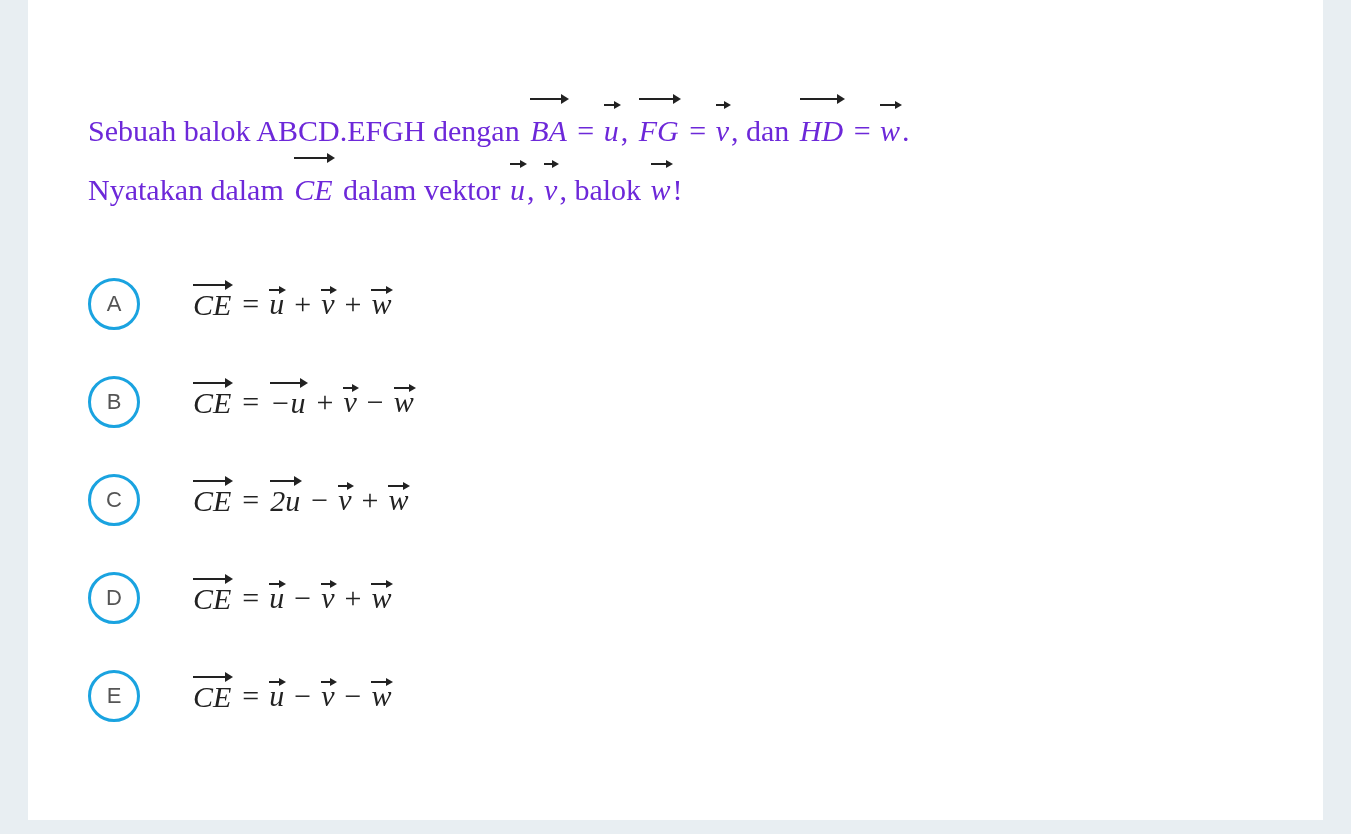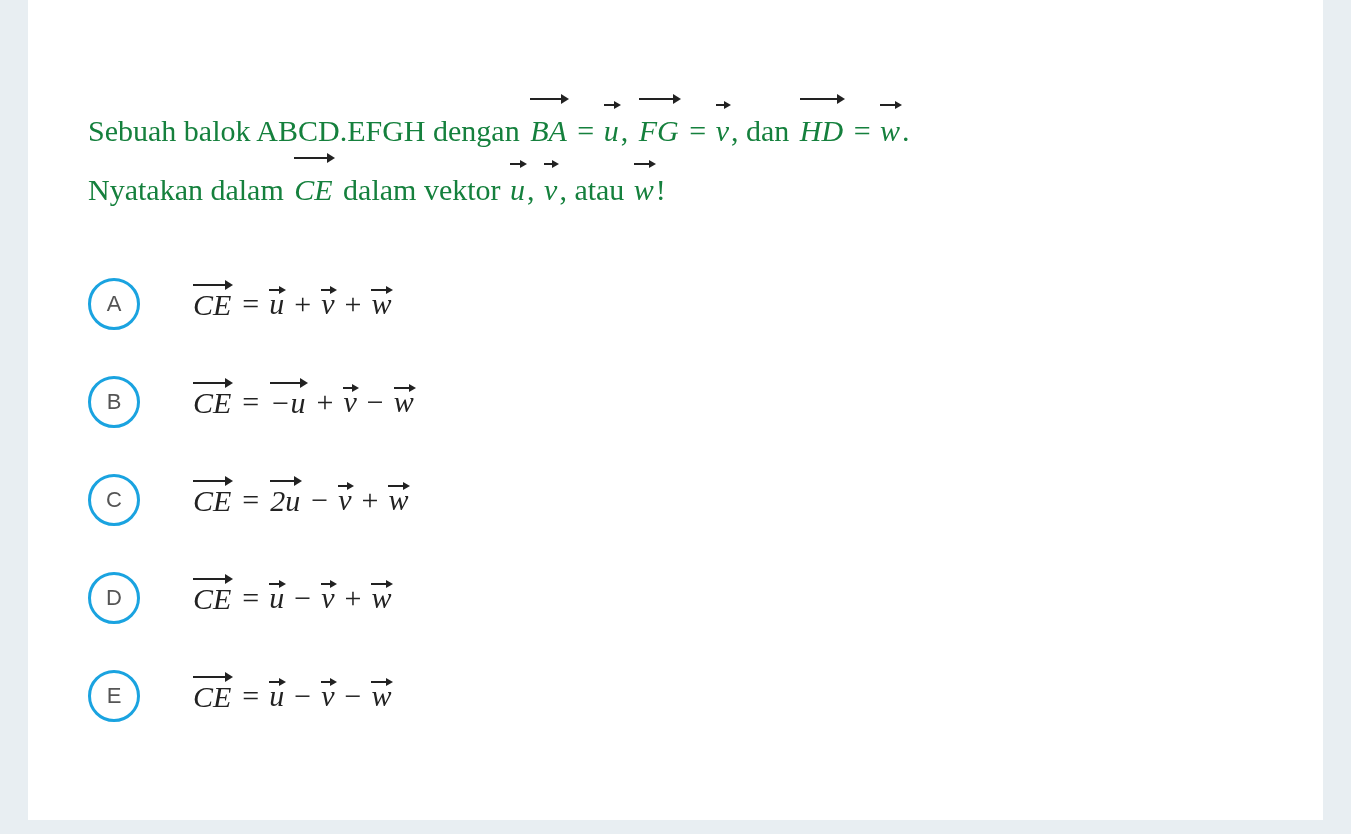--- a/index.html
+++ b/index.html
@@ -12,21 +12,21 @@
   }
   .card {
     background: #fff;
     margin: 0 28px;
     padding: 40px 60px 60px 60px;
     min-height: 820px;
     box-sizing: border-box;
   }
   .question {
     font-size: 30px;
-    color: #15803d;
+    color: #6d28d9;
     line-height: 1.9;
     margin-top: 60px;
     margin-bottom: 60px;
   }
   .options {
     display: flex;
     flex-direction: column;
     gap: 46px;
   }
   .option-row {
@@ -118,21 +118,21 @@
   }
 </style>
 </head>
 <body>
 
 <div class="card">
 
   <div class="question">
     <span>Sebuah balok ABCD.EFGH dengan </span><span class="ovec"><span class="bar"></span><span class="arrowhead"></span><span class="body">BA</span></span><span> = </span><span class="svec">u</span><span>, </span><span class="ovec"><span class="bar"></span><span class="arrowhead"></span><span class="body">FG</span></span><span> = </span><span class="svec">v</span><span>, dan </span><span class="ovec"><span class="bar"></span><span class="arrowhead"></span><span class="body">HD</span></span><span> = </span><span class="svec">w</span><span>.</span>
     <br>
-    <span>Nyatakan dalam </span><span class="ovec"><span class="bar"></span><span class="arrowhead"></span><span class="body">CE</span></span><span> dalam vektor </span><span class="svec">u</span><span>, </span><span class="svec">v</span><span>, atau </span><span class="svec">w</span><span>!</span>
+    <span>Nyatakan dalam </span><span class="ovec"><span class="bar"></span><span class="arrowhead"></span><span class="body">CE</span></span><span> dalam vektor </span><span class="svec">u</span><span>, </span><span class="svec">v</span><span>, balok </span><span class="svec">w</span><span>!</span>
   </div>
 
   <div class="options">
 
     <div class="option-row">
       <div class="option-circle">A</div>
       <div class="option-text">
         <span class="ovec"><span class="bar"></span><span class="arrowhead"></span><span class="body">CE</span></span>
         <span class="op"> = </span>
         <span class="svec">u</span>

